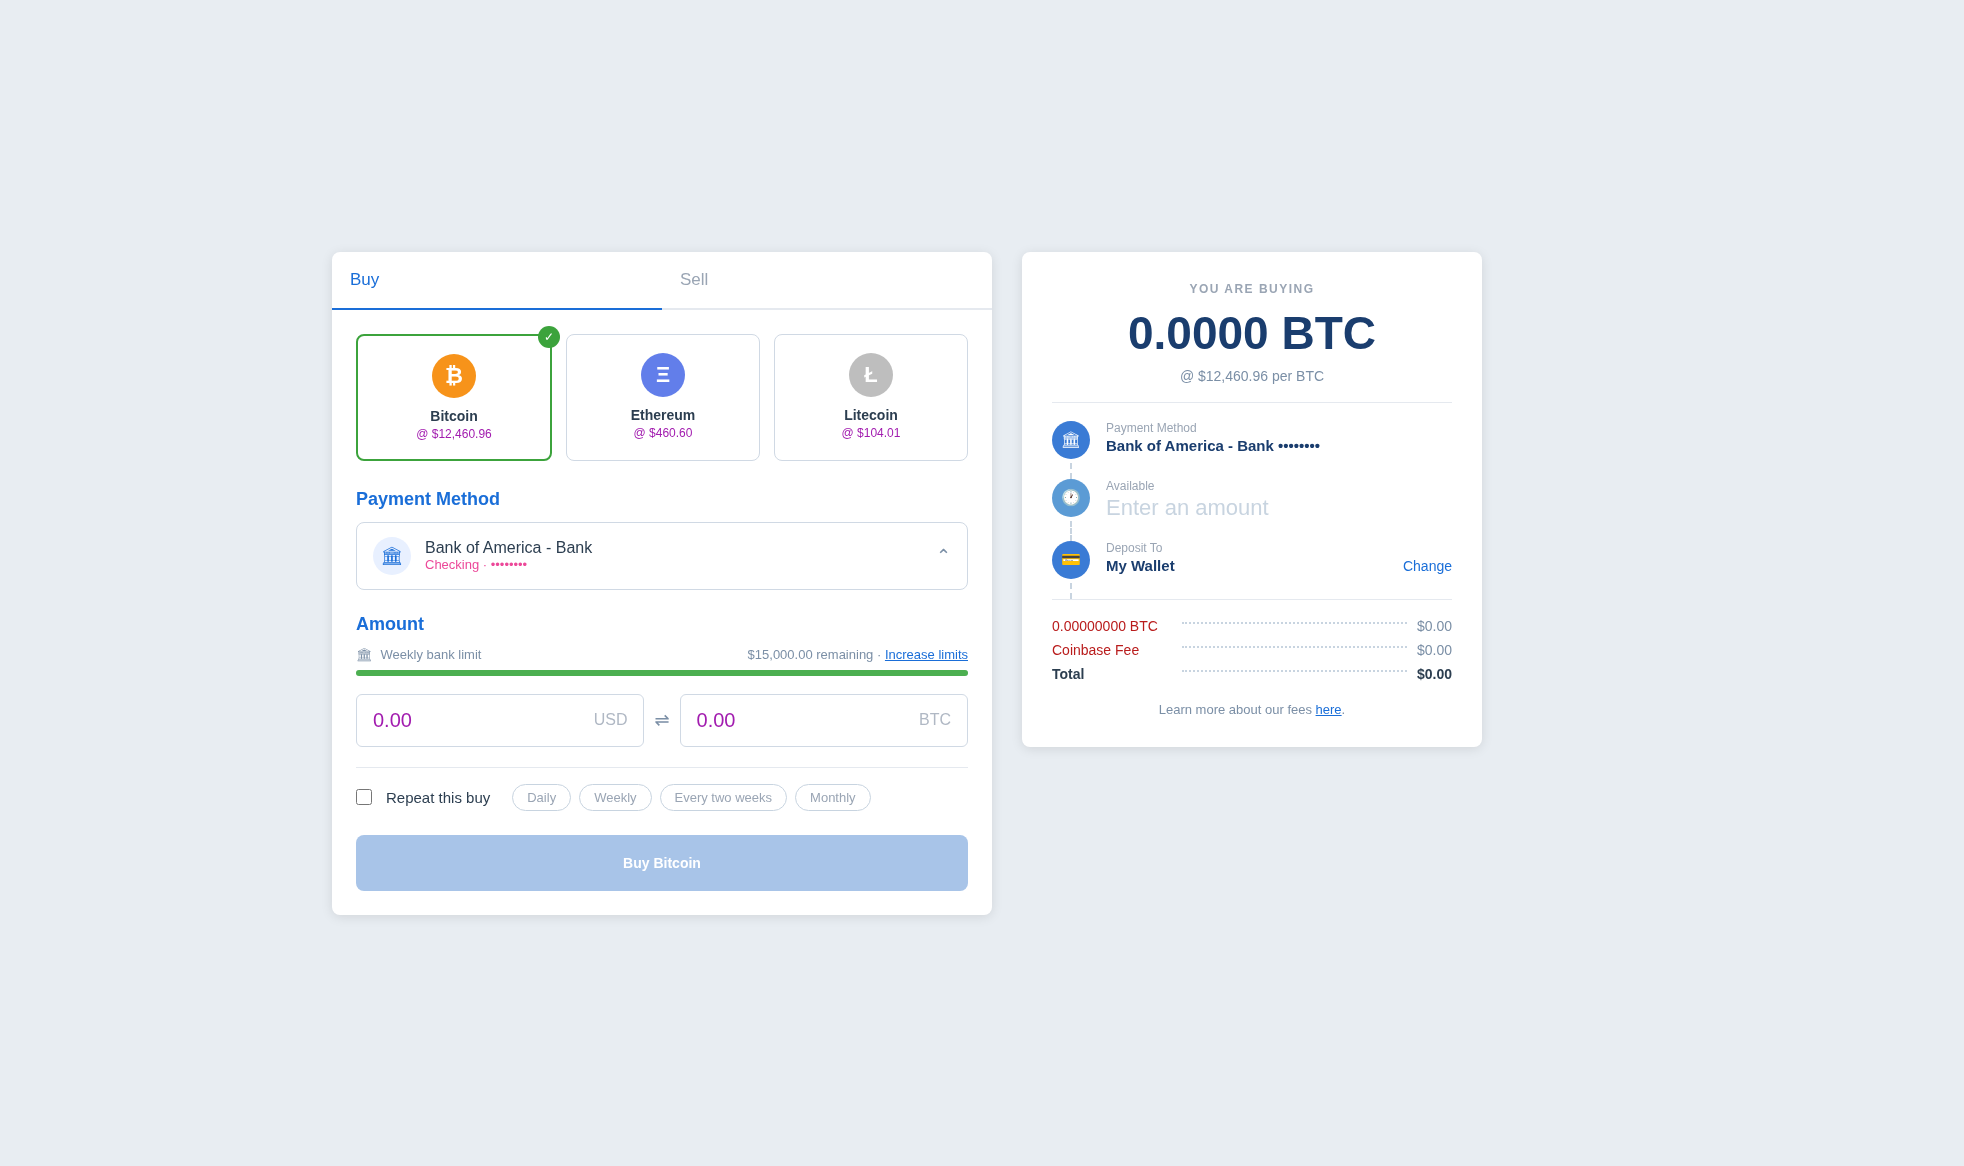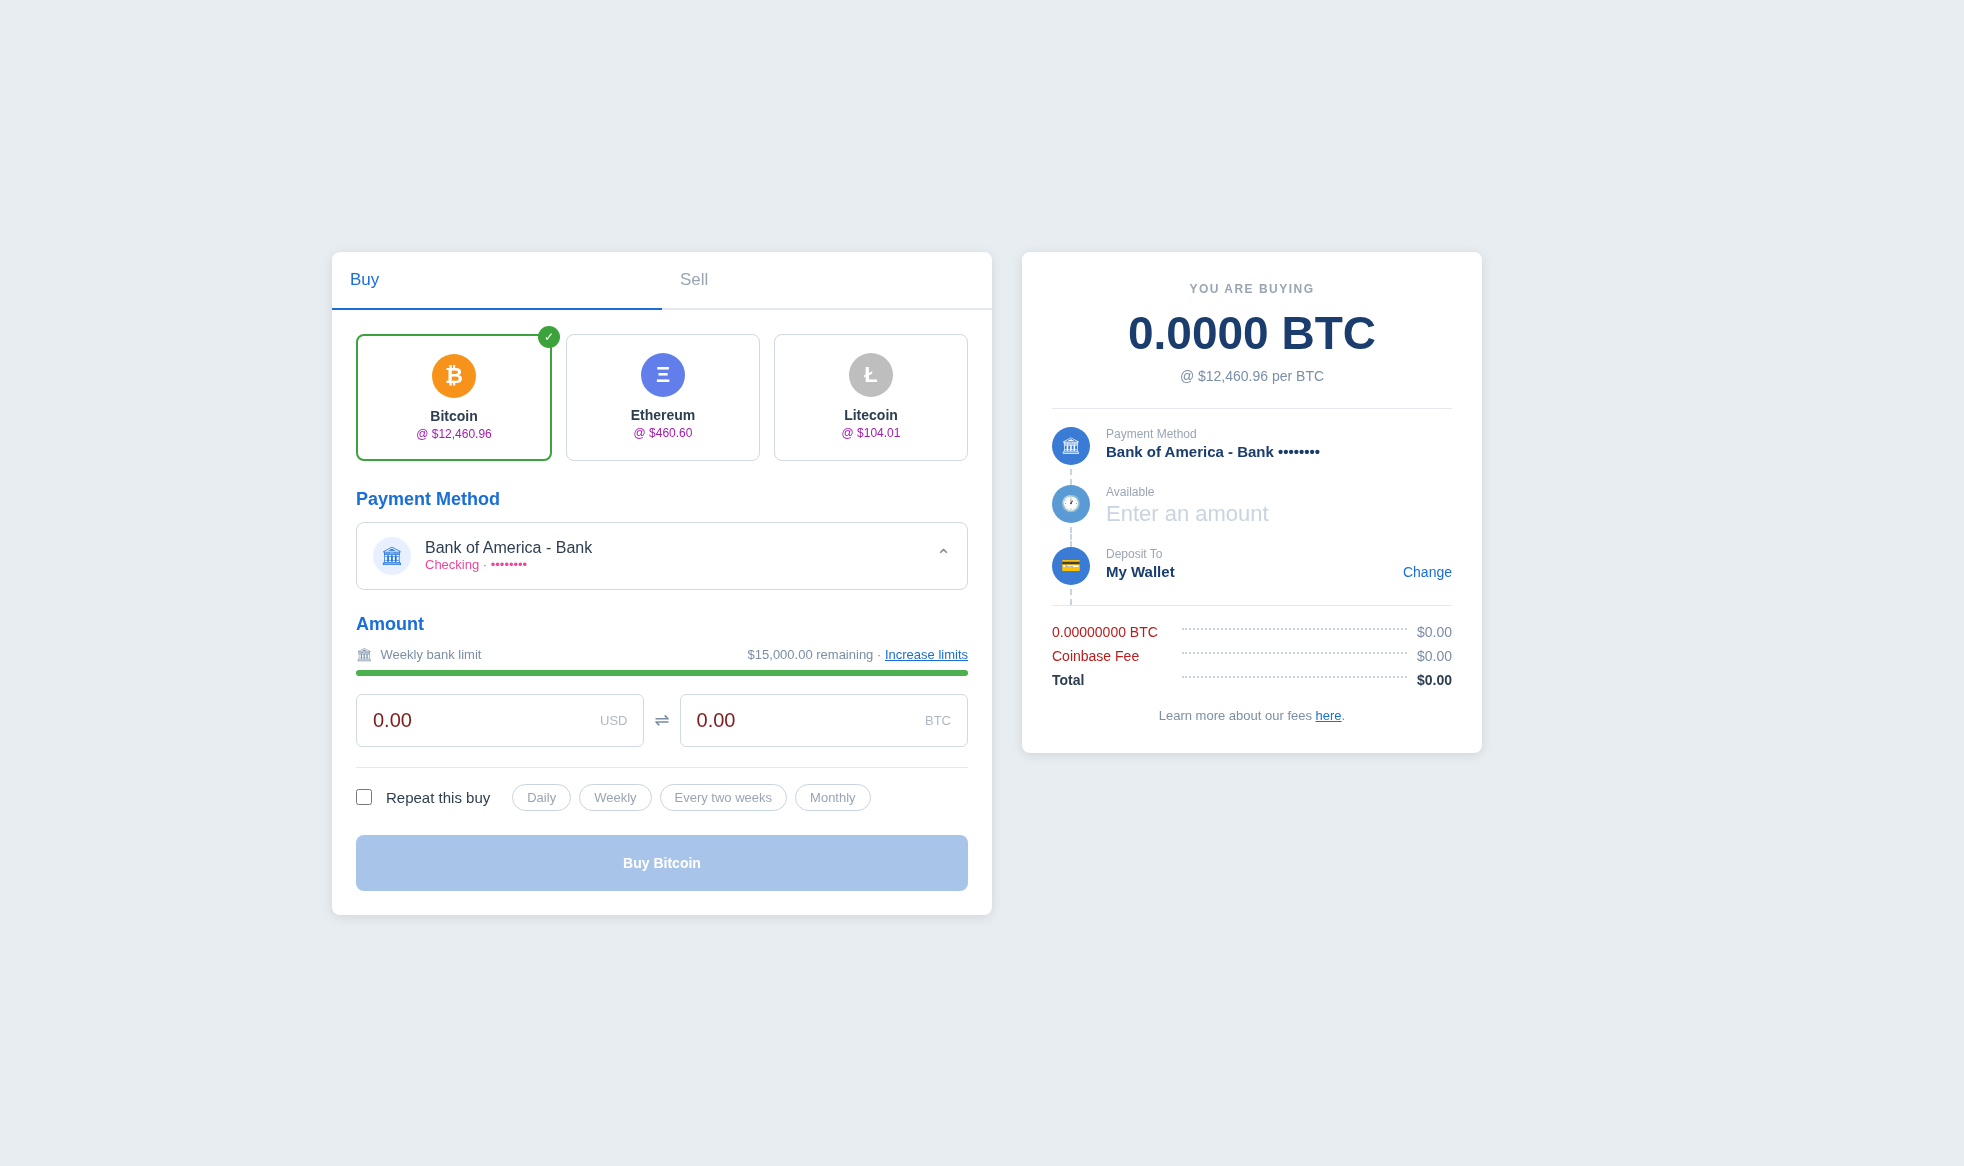--- a/index.html
+++ b/index.html
@@ -178,25 +178,25 @@
       flex: 1;
       border: 1.5px solid #d0d9e4;
       border-radius: 6px;
       padding: 14px 16px;
       display: flex;
       align-items: center;
       justify-content: space-between;
     }
     .amount-value {
       font-size: 20px;
-      color: #7f1d1d;
+      color: #a21caf;
       text-align: right;
     }
     .amount-currency {
-      font-size: 13px;
+      font-size: 16px;
       color: #b0b8c4;
     }
     .swap-icon { color: #7b8fa6; font-size: 18px; flex-shrink: 0; }
 
     .divider { border: none; border-top: 1px solid #e5e9ef; margin: 16px 0; }
 
     
     .repeat-row {
       display: flex;
       align-items: center;
@@ -255,21 +255,21 @@
       text-align: center;
       font-size: 46px;
       font-weight: 700;
       color: #1a3d6e;
       margin-bottom: 8px;
     }
     .btc-rate {
       text-align: center;
       font-size: 14px;
       color: #7b8fa6;
-      margin-bottom: 24px;
+      margin-bottom: 18px;
     }
     .right-divider { border: none; border-top: 1px solid #e5e9ef; margin: 18px 0; }
 
     
     .summary-row {
       display: flex;
       align-items: flex-start;
       gap: 16px;
       margin-bottom: 20px;
       position: relative;

